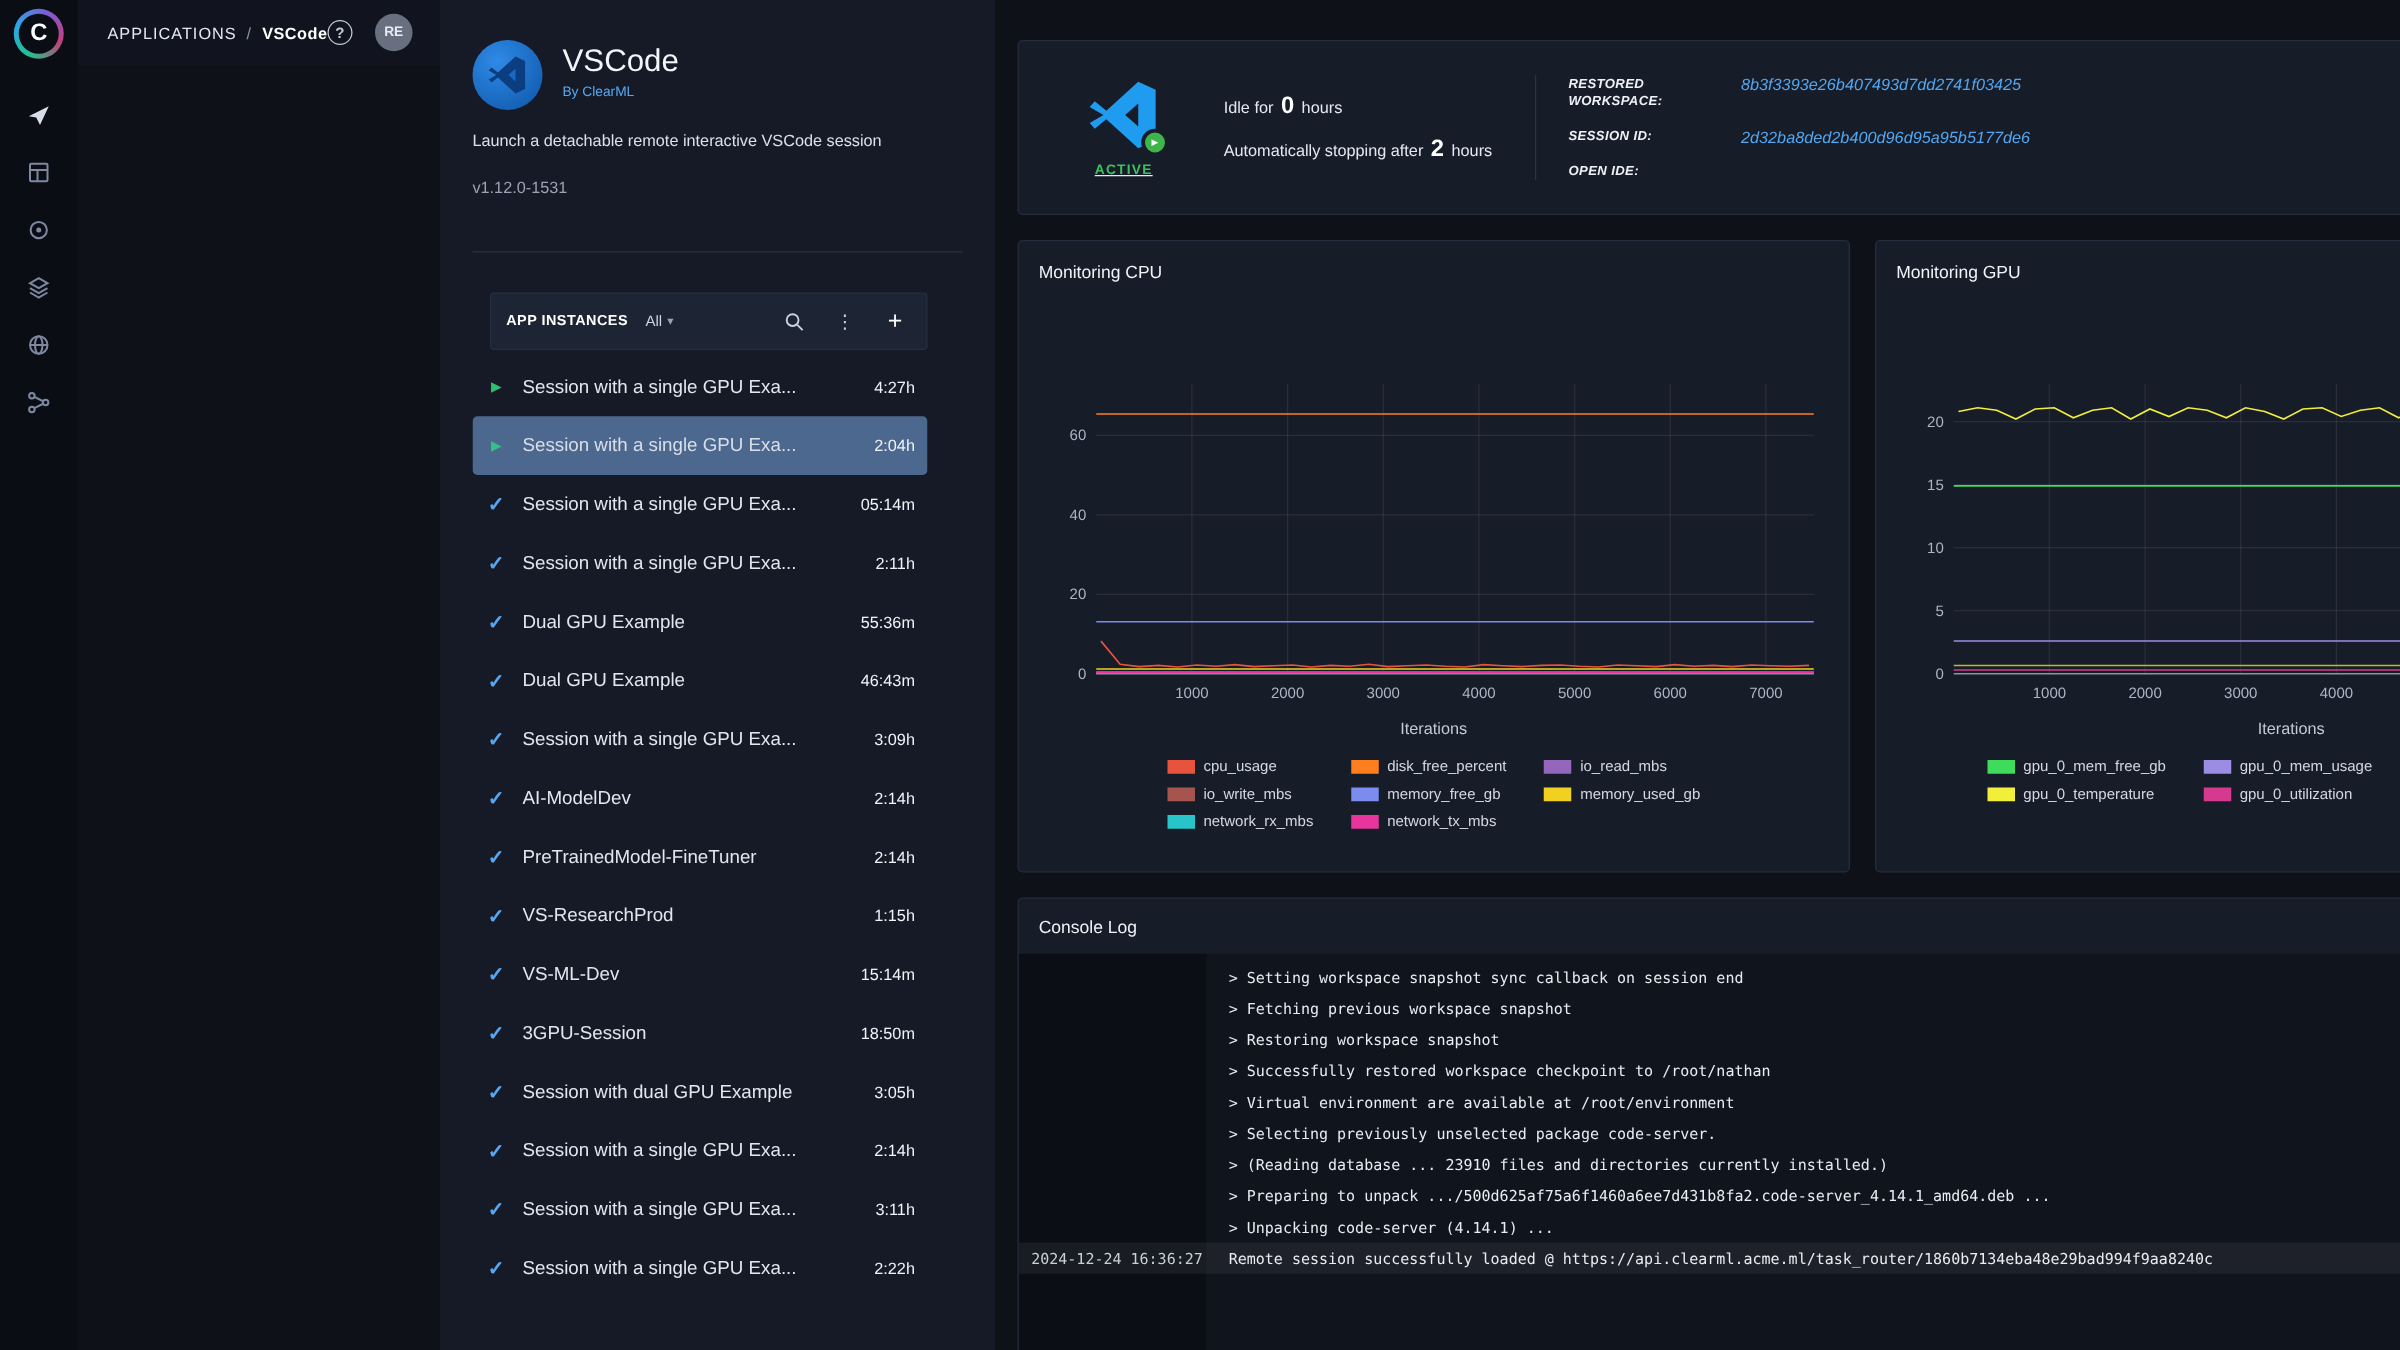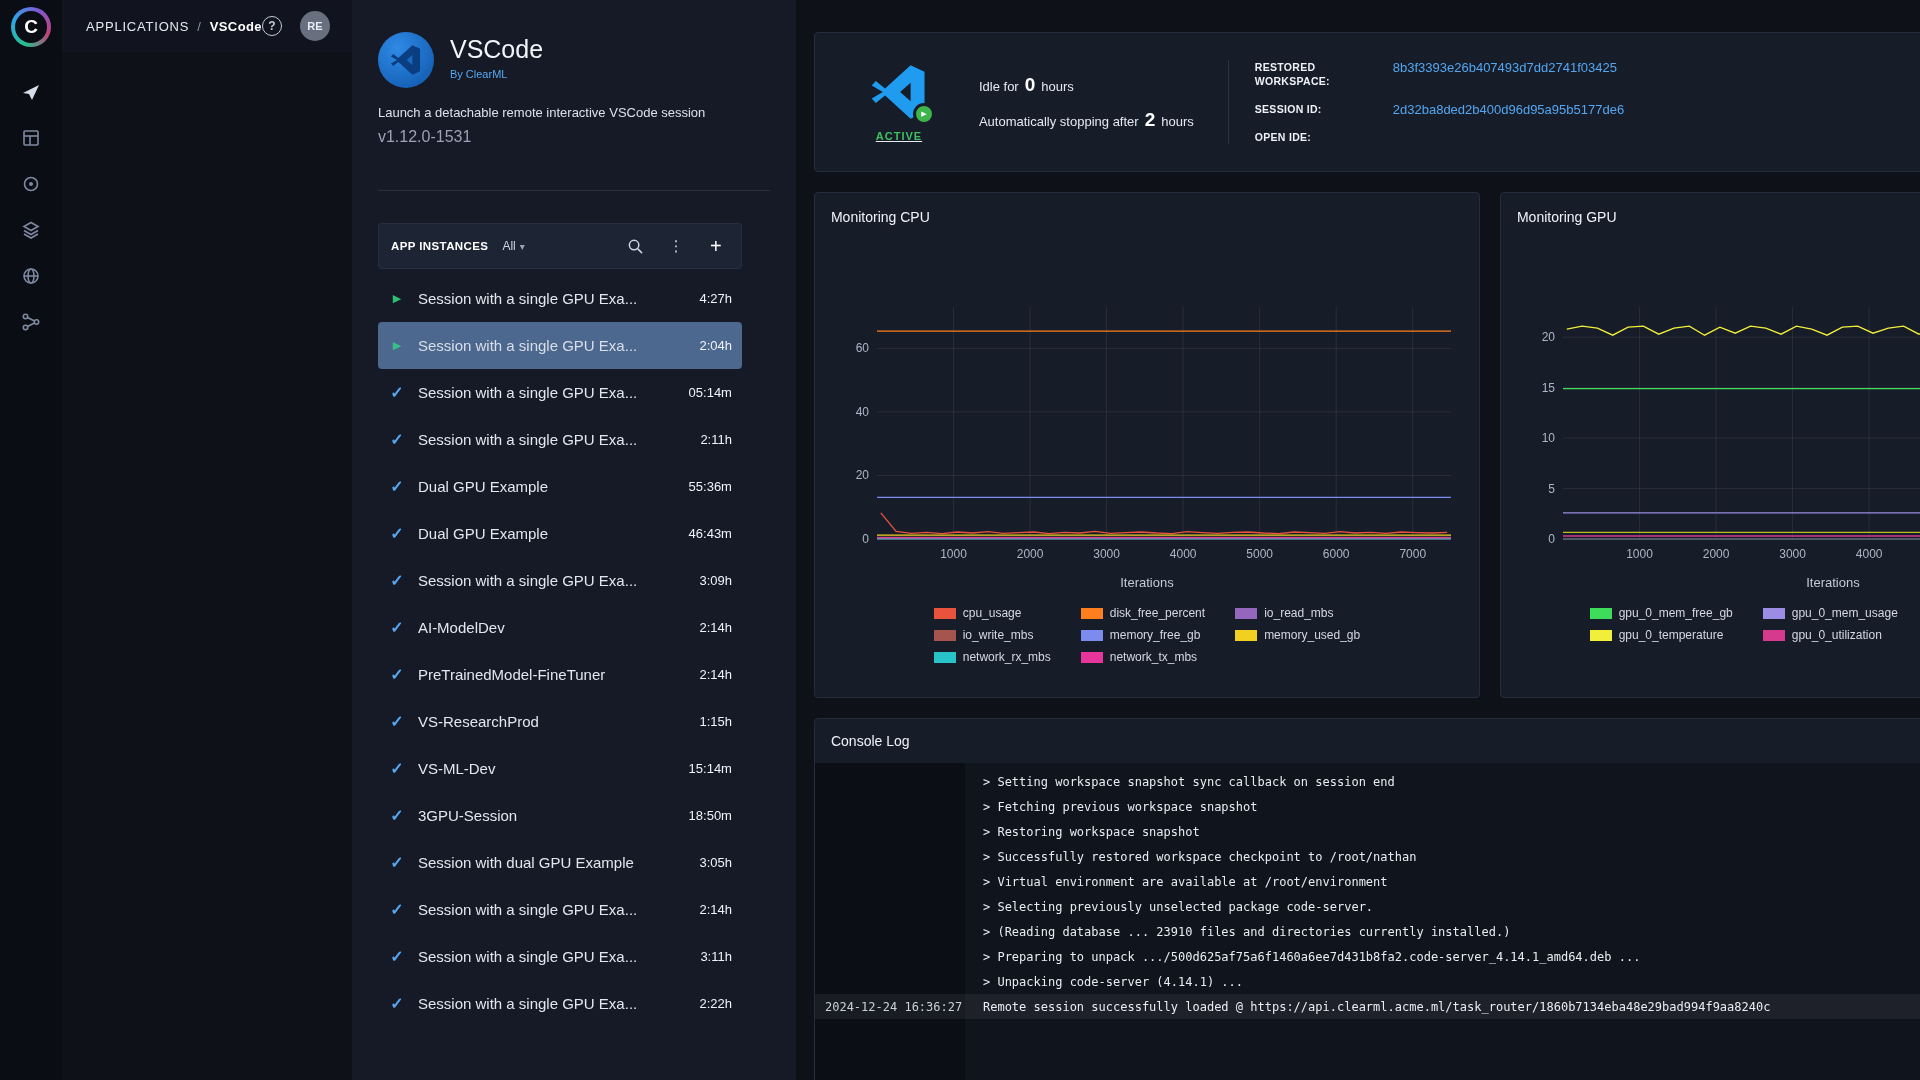--- a/index.html
+++ b/index.html
@@ -69,25 +69,25 @@
   .app-head { display:flex; gap:16px; align-items:flex-start; }
   .app-avatar {
     width:56px; height:56px; border-radius:50%;
     background:radial-gradient(circle at 35% 30%, #2f8ae6, #0d55a8);
     display:flex; align-items:center; justify-content:center; flex-shrink:0;
   }
   .app-avatar svg { width:32px; height:32px; }
   .app-title { font-size:25px; font-weight:500; color:#f2f5fa; line-height:1.1; margin-top:4px; }
   .app-by { font-size:11px; color:#55a8f0; margin-top:4px; cursor:pointer; }
   .app-desc { margin-top:17px; font-size:13px; color:#dbe1ea; }
-  .app-version { margin-top:8px; font-size:16px; color:#99a3b5; }
+  .app-version { margin-top:22px; font-size:13px; color:#99a3b5; }
   .panel-divider { border-top:1px solid #2a3040; margin:44px 26px 0 26px; }
 
   .instances-toolbar {
-    margin:32px 54px 0 26px; height:46px; background:#1d2433;
+    margin:32px 54px 0 40px; height:46px; background:#1d2433;
     border:1px solid #272e40; border-radius:3px;
     display:flex; align-items:center; padding:0 12px 0 12px; gap:14px;
   }
   .instances-title { font-size:11.5px; font-weight:bold; letter-spacing:0.4px; color:#ffffff; }
   .filter-dd { display:flex; align-items:center; gap:4px; color:#cdd4e0; font-size:12px; cursor:pointer; }
   .filter-caret { font-size:10px; color:#9aa3b5; }
   .toolbar-spacer { flex:1; }
   .tb-btn { width:26px; height:26px; display:flex; align-items:center; justify-content:center; cursor:pointer; color:#cdd4e0; }
   .tb-btn svg { stroke:#cdd4e0; fill:none; stroke-width:1.6; }
   .kebab { font-size:15px; }
@@ -124,21 +124,21 @@
     background:#3db54a; border:3px solid #171c29; display:flex; align-items:center;
     justify-content:center; color:#fff; font-size:7px;
   }
   .active-label { margin-top:9px; font-size:11px; letter-spacing:1px; color:#3fc060; font-weight:bold; }
   .idle-block { margin-left:26px; margin-right:34px; }
   .idle-line { font-size:13px; color:#e4e9f1; display:flex; align-items:baseline; gap:6px; }
   .idle-line + .idle-line { margin-top:13px; }
   .idle-num { font-size:19px; font-weight:bold; color:#ffffff; }
   .v-divider { border-left:1px solid #2b3347; height:84px; }
   .session-fields { margin-left:26px; display:flex; flex-direction:column; gap:13px; }
-  .field-row { display:flex; gap:16px; align-items:flex-start; }
+  .field-row { display:flex; gap:16px; align-items:flex-start;font-style:italic; }
   .field-label {
     width:122px; font-size:10.5px; font-weight:bold; color:#eef1f6;
     letter-spacing:0.3px; line-height:1.35; flex-shrink:0;
   }
   .field-value { font-size:13px; color:#53a7f0; cursor:pointer; }
 
   
   .charts-row { display:flex; gap:20px; margin-top:20px; }
   .chart-card { flex:1; height:506px; padding:16px 16px 0 16px; overflow:hidden; }
   .chart-title { font-size:14px; color:#f0f3f8; }

